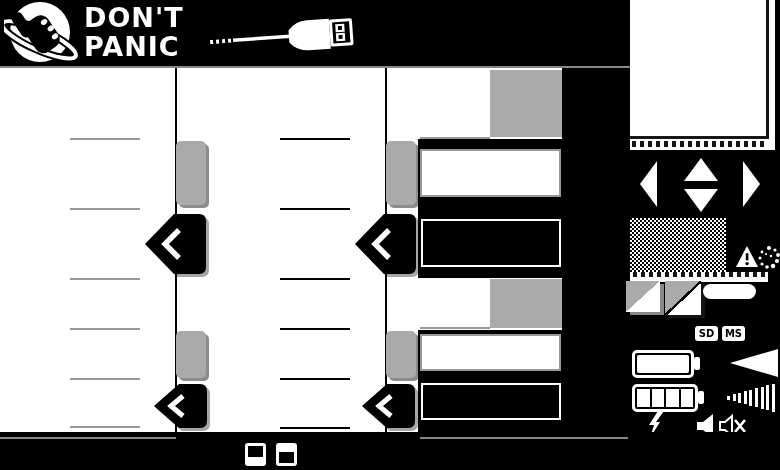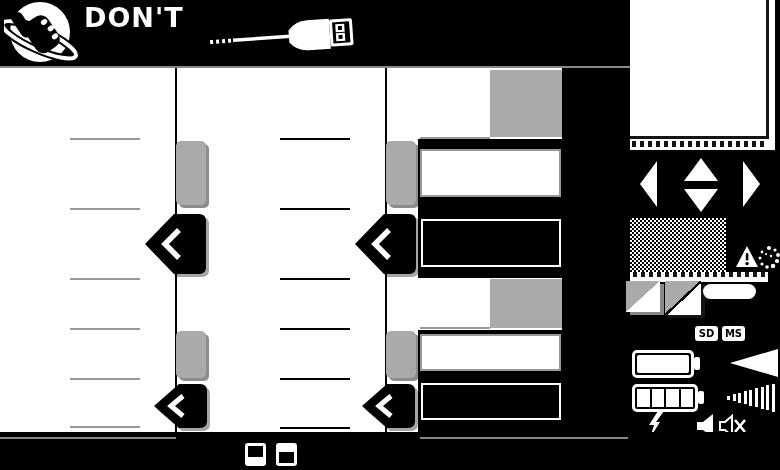--- a/index.html
+++ b/index.html
@@ -139,20 +139,21 @@
       <rect x="23" y="17" width="27" height="36" rx="9" fill="#000"></rect>
       <rect x="19" y="2" width="12" height="28" rx="6" fill="#000"></rect>
       <ellipse cx="45" cy="26" rx="3.4" ry="2.6" fill="#fff"></ellipse>
       <ellipse cx="47" cy="35" rx="3.4" ry="2.6" fill="#fff"></ellipse>
       <ellipse cx="46" cy="44" rx="3.4" ry="2.6" fill="#fff"></ellipse>
     </g>
   </svg>
 
   <div class="abs brand">
     <div>DON'T</div>
+    <div>PANIC</div>
 
   </div>
 
   <svg class="abs usb" viewBox="0 0 150 40">
     <g transform="rotate(-4 75 22)">
       <rect x="2" y="19" width="3" height="4" fill="#fff"></rect>
       <rect x="8" y="19" width="3" height="4" fill="#fff"></rect>
       <rect x="14" y="19" width="3" height="4" fill="#fff"></rect>
       <rect x="20" y="19" width="3" height="4" fill="#fff"></rect>
       <rect x="25" y="19" width="65" height="3.5" fill="#fff"></rect>

